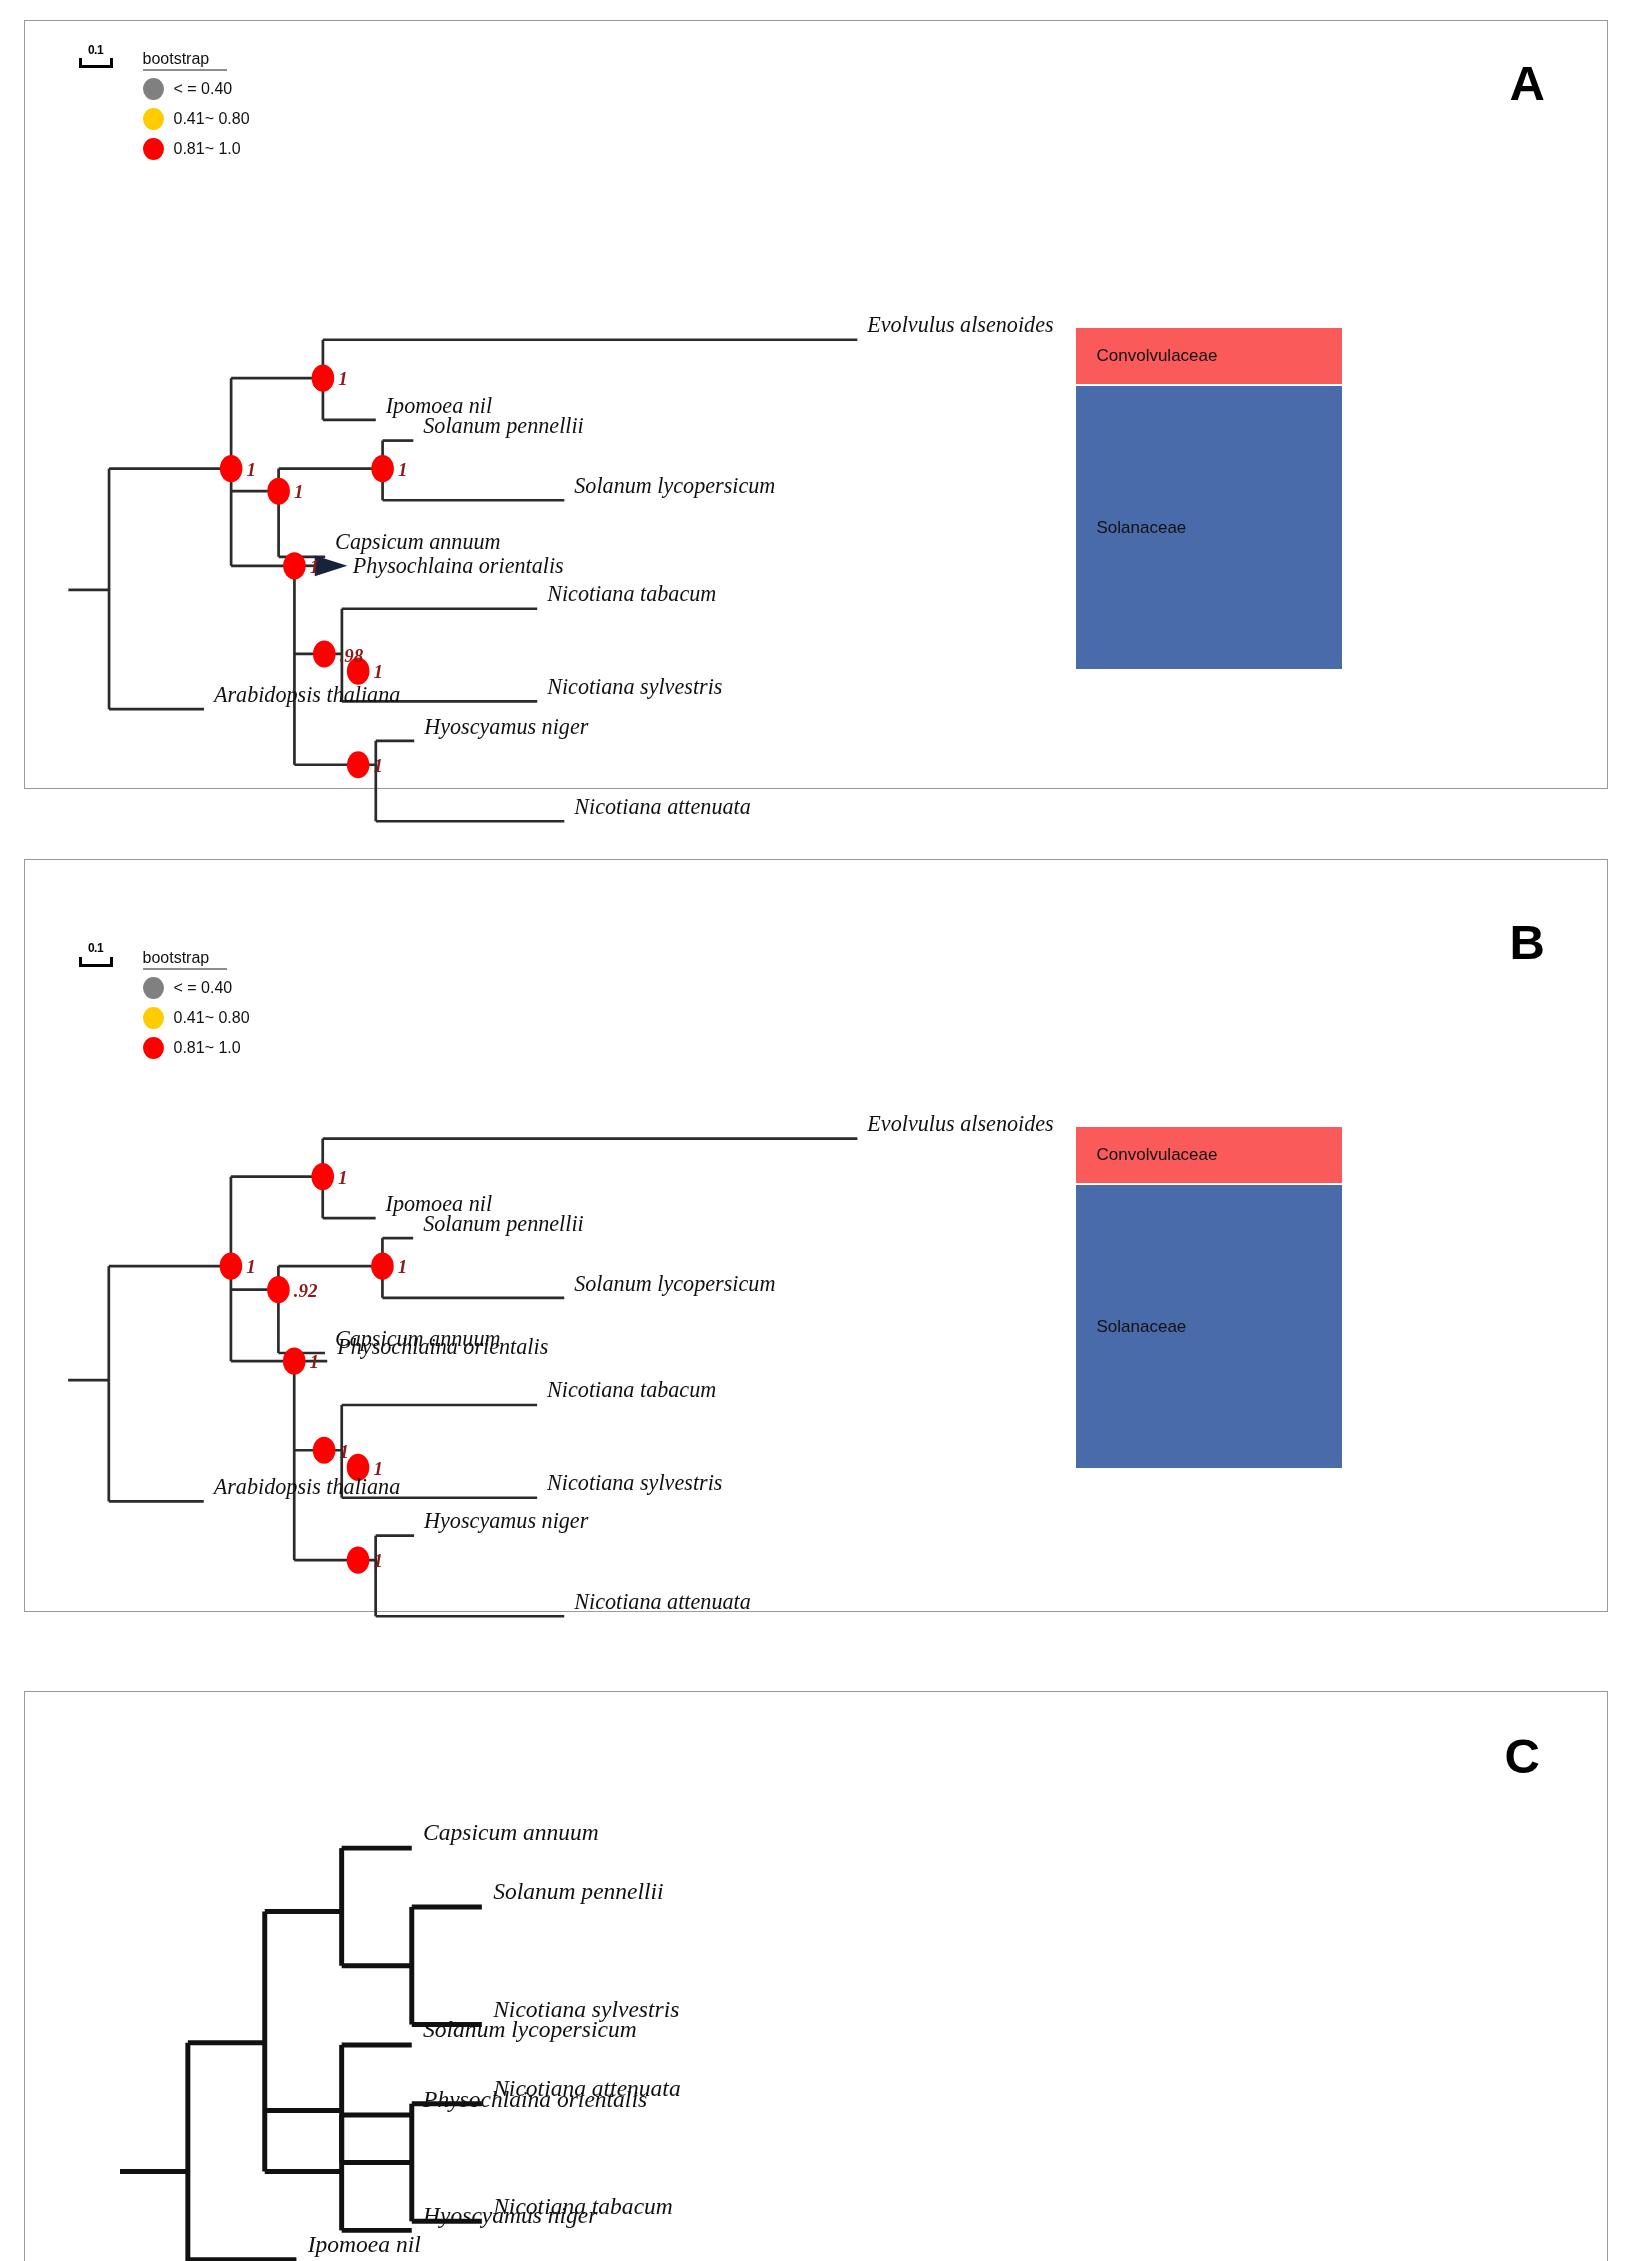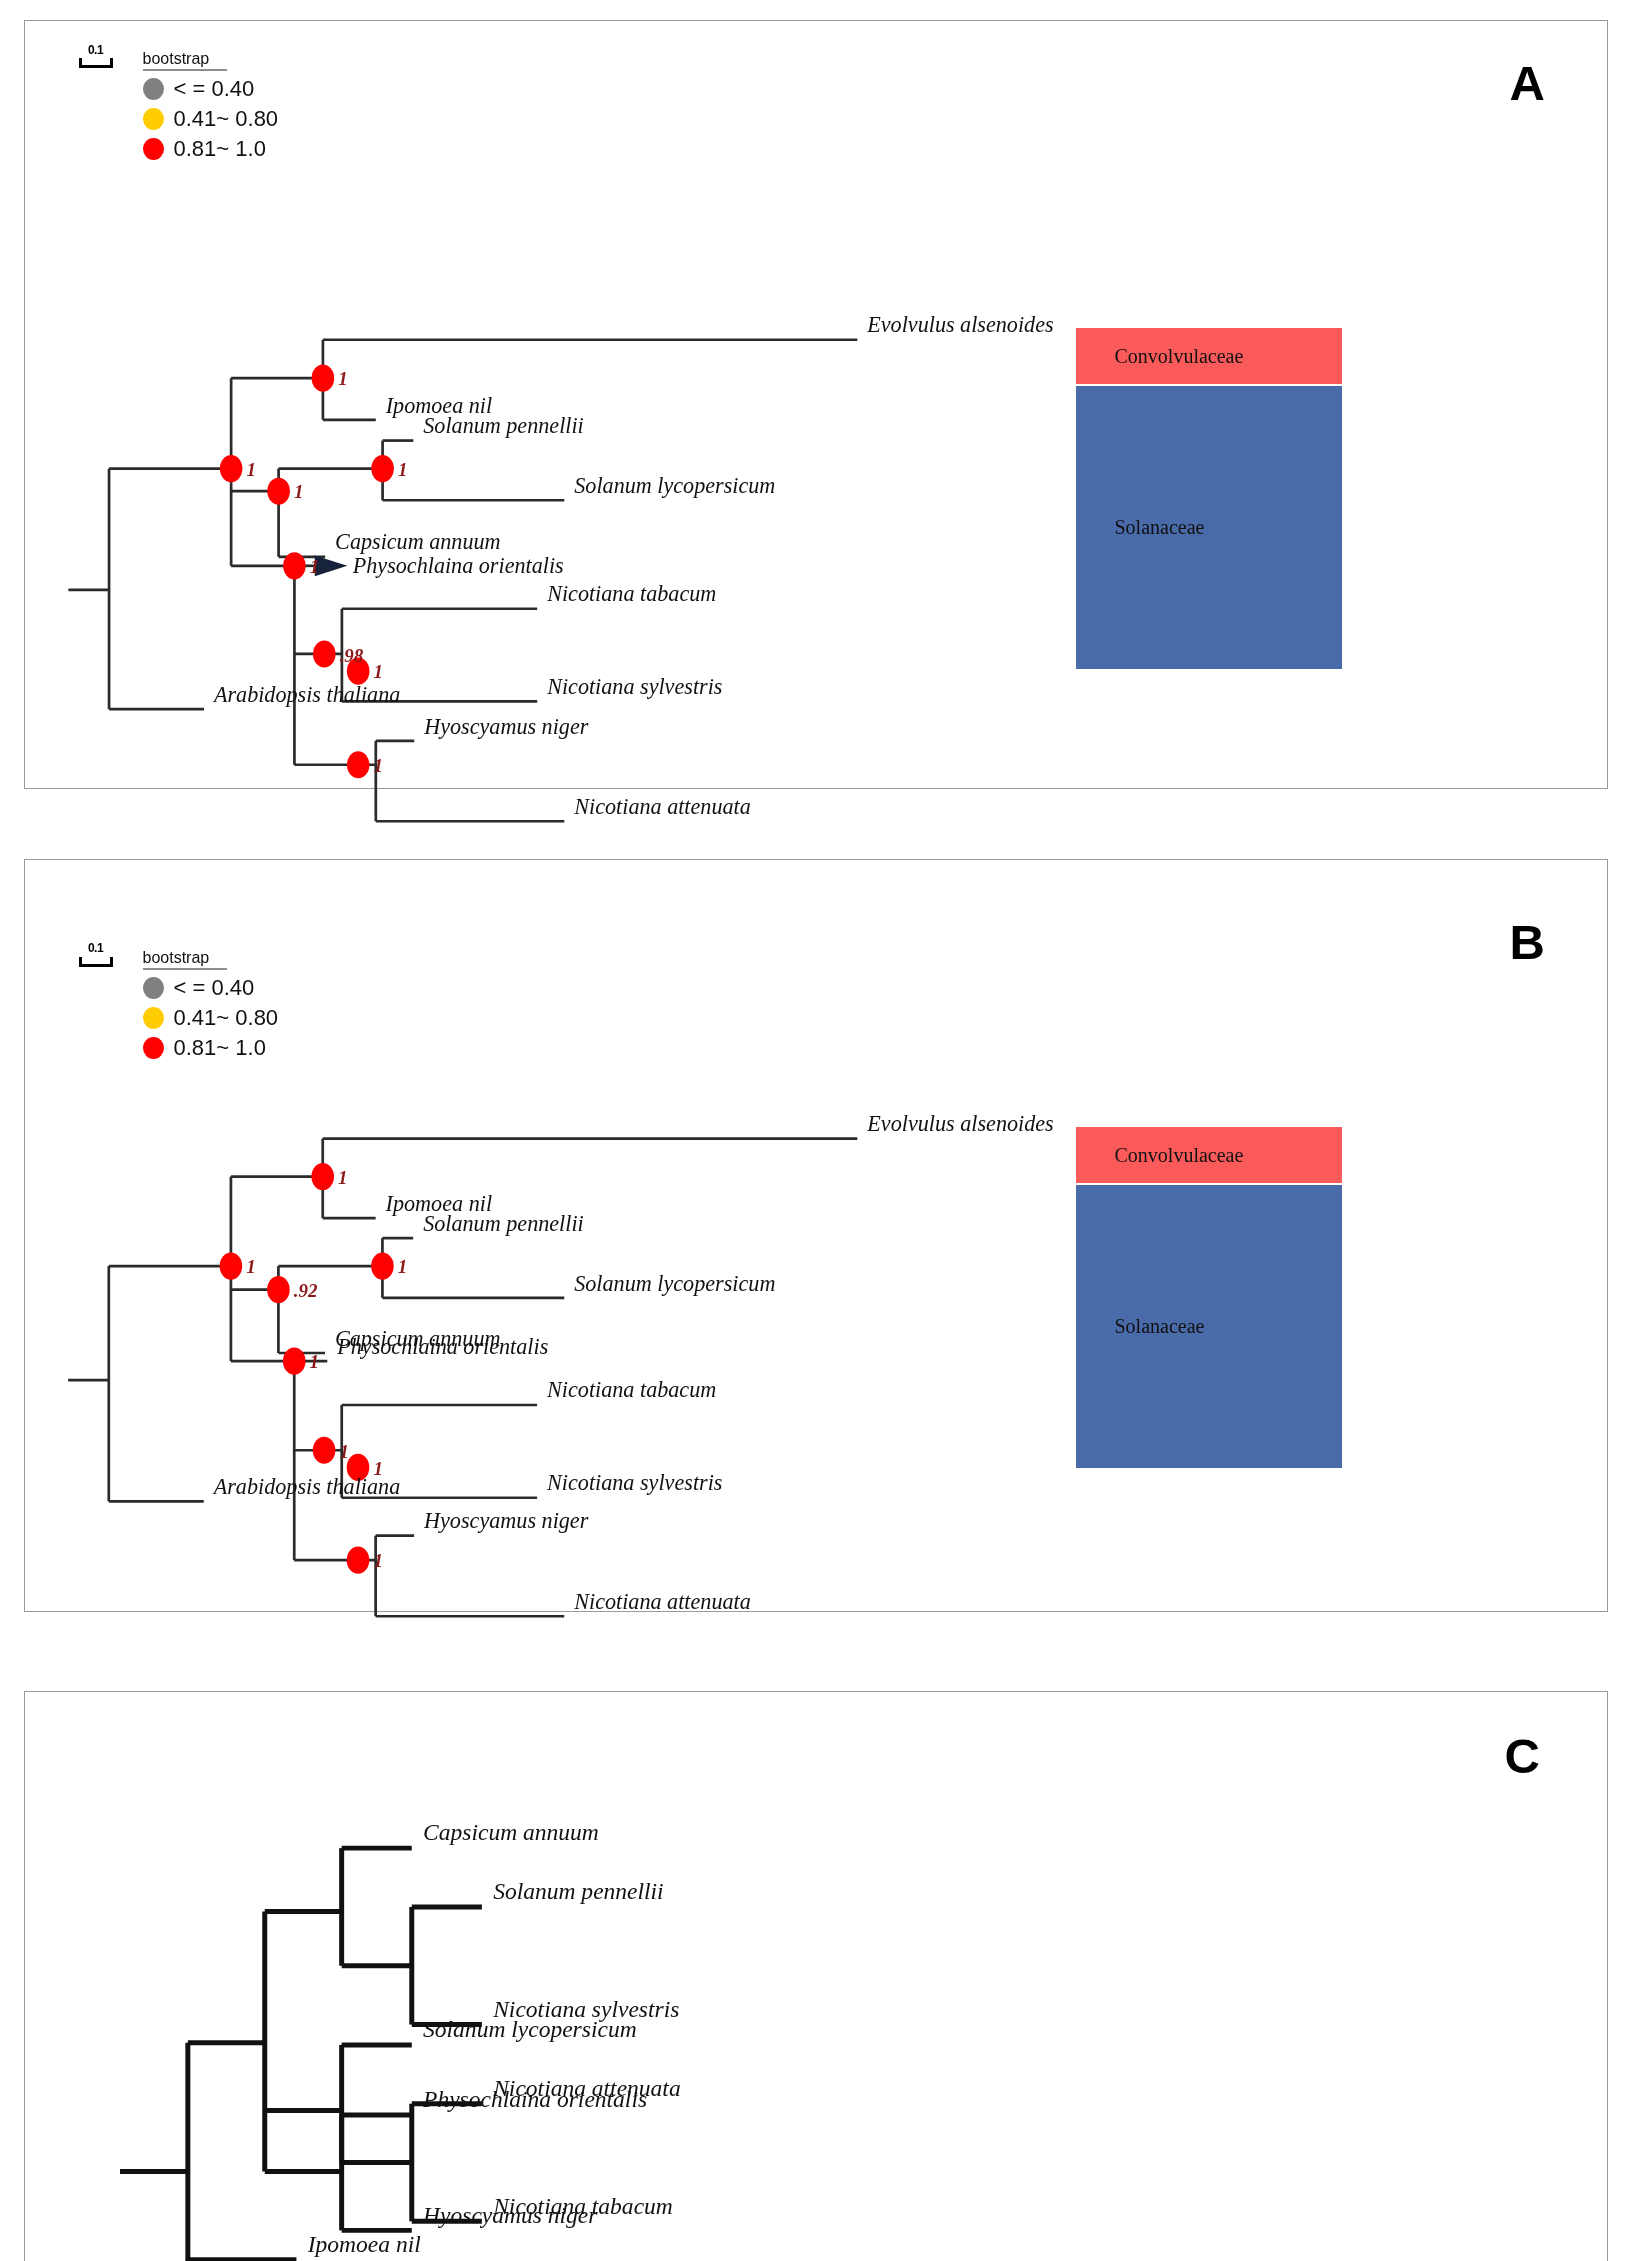--- a/index.html
+++ b/index.html
@@ -41,32 +41,32 @@
   .legend{position:absolute;}
   .legend-title{
     font-size:16px;color:#111;
     font-family:"Liberation Sans", sans-serif;
     border-bottom:2.3px solid #8d8d8d;
     display:inline-block;padding:0 18px 1.8px 0;line-height:1.08;
   }
   .legend-row{display:flex;align-items:center;margin-top:6.3px;height:23.5px;}
   .legend-dot{width:21px;height:22px;border-radius:50%;flex:0 0 auto;}
   .legend-text{
-    margin-left:10px;font-size:22px;color:#111;
+    margin-left:10px;font-size:16px;color:#111;
     font-family:"Liberation Sans", sans-serif;line-height:1;white-space:nowrap;
   }
 
   .fambox{
     position:absolute;box-sizing:border-box;
     display:flex;align-items:center;
   }
   .famlabel{
-    font-size:20px;color:#111;
-    font-family:Liberation Serif, serif;
-    padding-left:39px;white-space:nowrap;
+    font-size:17px;color:#111;
+    font-family:Liberation Sans, sans-serif;
+    padding-left:21px;white-space:nowrap;
   }
 
   svg{position:absolute;left:0;top:0;overflow:visible;}
   .branch{stroke:#2b2b2b;stroke-width:6;fill:none;stroke-linecap:butt;}
   .branch-c{stroke:#111111;stroke-width:11;fill:none;stroke-linecap:butt;}
   .taxon{
     font-family:"Liberation Serif", serif;
     font-style:italic;font-size:49px;fill:#111111;
   }
   .taxon-c{

